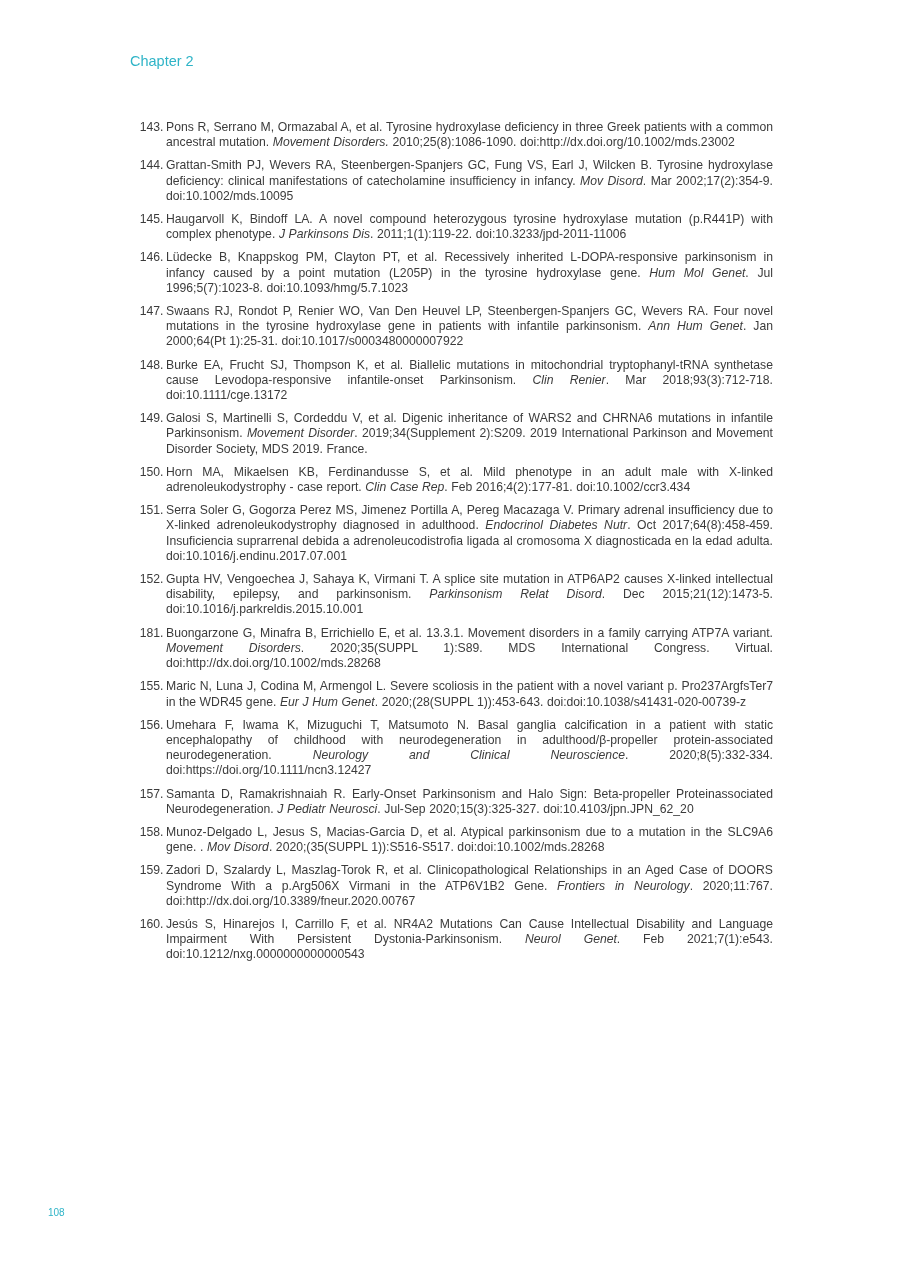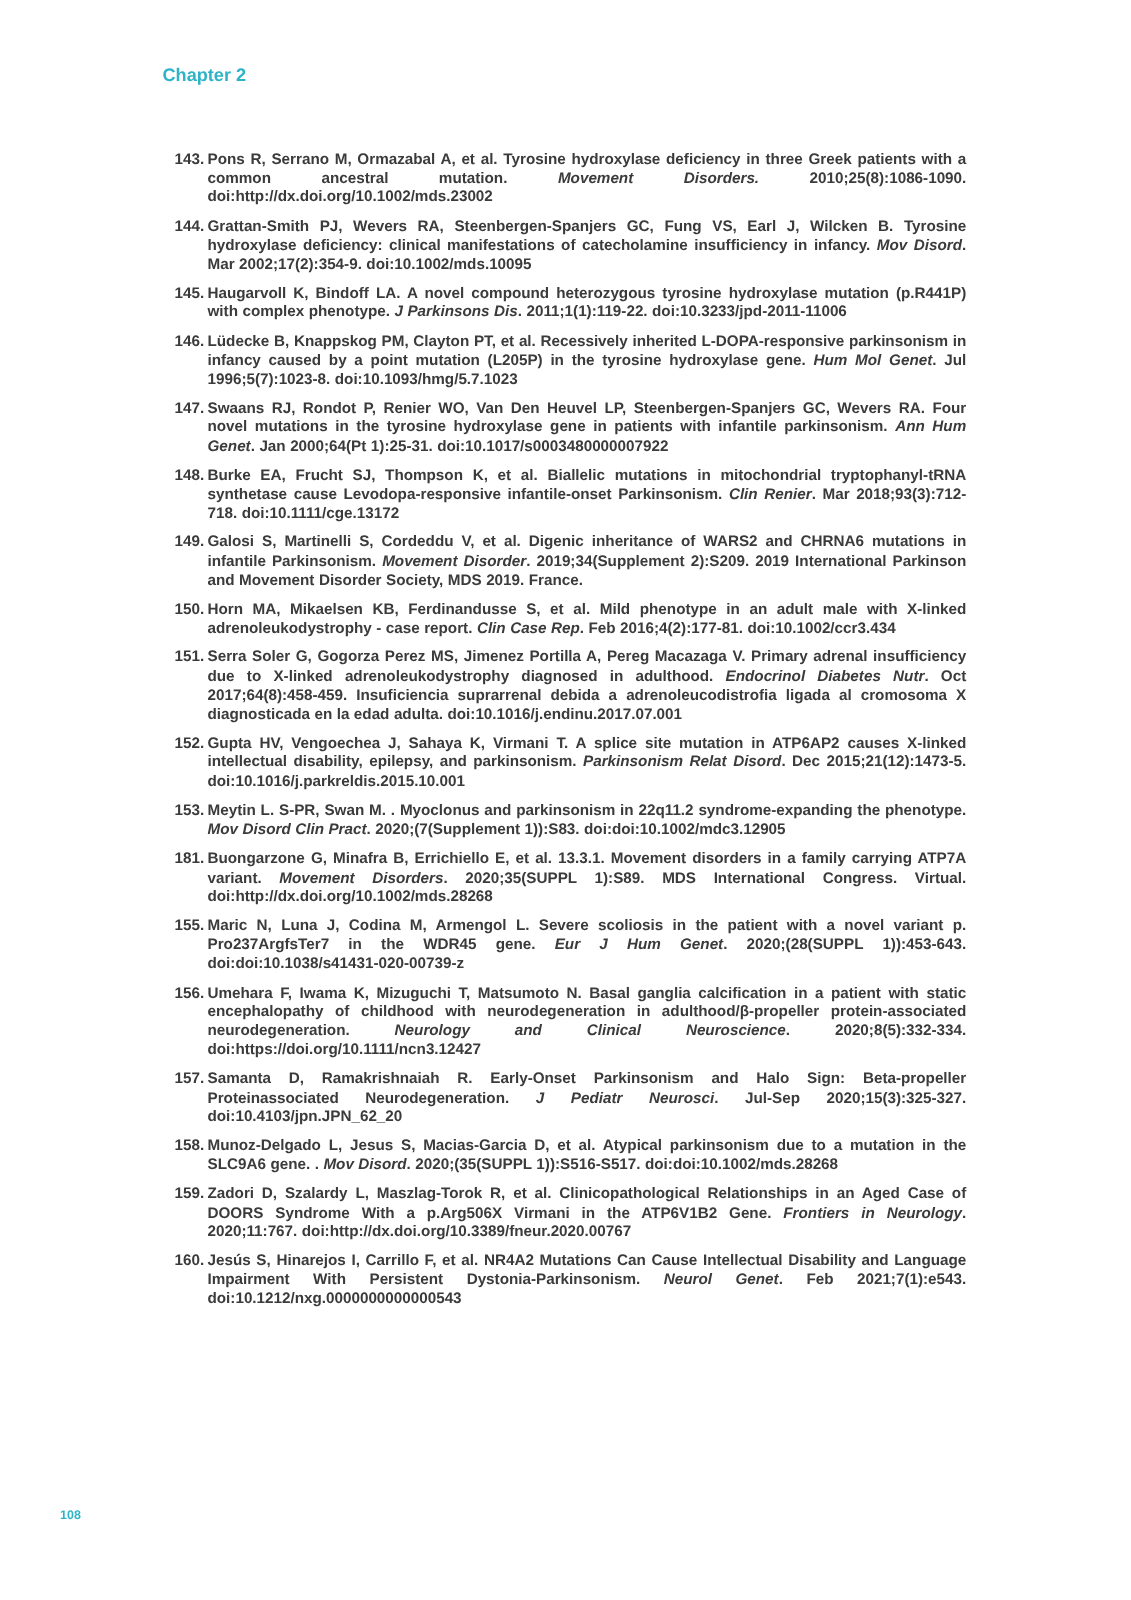--- a/index.html
+++ b/index.html
@@ -8,21 +8,20 @@
     background: #ffffff;
   }
   .page {
     position: relative;
     width: 786px;
     height: 1280px;
     background: #ffffff;
     font-family: "Liberation Sans", sans-serif;
     color: var(--text-color, #3b3b3b);
     overflow: hidden;
-    font-weight: bold;
   }
   .chapter-label {
     position: absolute;
     left: 130px;
     top: 53px;
     font-size: 14.5px;
     color: var(--accent-color, #2fb4c7);
   }
   .page-number {
     position: absolute;
@@ -98,24 +97,20 @@
       </div>
       <div class="ref">
         <div class="ref-num">151.</div>
         <div class="ref-text"><span>Serra Soler G, Gogorza Perez MS, Jimenez Portilla A, Pereg Macazaga V. Primary adrenal insufficiency due to X-linked adrenoleukodystrophy diagnosed in adulthood. </span><span class="italic">Endocrinol Diabetes Nutr</span><span>. Oct 2017;64(8):458-459. Insuficiencia suprarrenal debida a adrenoleucodistrofia ligada al cromosoma X diagnosticada en la edad adulta. doi:10.1016/j.endinu.2017.07.001</span></div>
       </div>
       <div class="ref">
         <div class="ref-num">152.</div>
         <div class="ref-text"><span>Gupta HV, Vengoechea J, Sahaya K, Virmani T. A splice site mutation in ATP6AP2 causes X-linked intellectual disability, epilepsy, and parkinsonism. </span><span class="italic">Parkinsonism Relat Disord</span><span>. Dec 2015;21(12):1473-5. doi:10.1016/j.parkreldis.2015.10.001</span></div>
       </div>
       <div class="ref">
-        <div class="ref-num">153.</div>
-        <div class="ref-text"><span>Meytin L. S-PR, Swan M. . Myoclonus and parkinsonism in 22q11.2 syndrome-expanding the phenotype. </span><span class="italic">Mov Disord Clin Pract</span><span>. 2020;(7(Supplement 1)):S83. doi:doi:10.1002/mdc3.12905</span></div>
-      </div>
-      <div class="ref">
         <div class="ref-num">181.</div>
         <div class="ref-text"><span>Buongarzone G, Minafra B, Errichiello E, et al. 13.3.1. Movement disorders in a family carrying ATP7A variant. </span><span class="italic">Movement Disorders</span><span>. 2020;35(SUPPL 1):S89. MDS International Congress. Virtual. doi:http://dx.doi.org/10.1002/mds.28268</span></div>
       </div>
       <div class="ref">
         <div class="ref-num">155.</div>
         <div class="ref-text"><span>Maric N, Luna J, Codina M, Armengol L. Severe scoliosis in the patient with a novel variant p. Pro237ArgfsTer7 in the WDR45 gene. </span><span class="italic">Eur J Hum Genet</span><span>. 2020;(28(SUPPL 1)):453-643. doi:doi:10.1038/s41431-020-00739-z</span></div>
       </div>
       <div class="ref">
         <div class="ref-num">156.</div>
         <div class="ref-text"><span>Umehara F, Iwama K, Mizuguchi T, Matsumoto N. Basal ganglia calcification in a patient with static encephalopathy of childhood with neurodegeneration in adulthood/β-propeller protein-associated neurodegeneration. </span><span class="italic">Neurology and Clinical Neuroscience</span><span>. 2020;8(5):332-334. doi:https://doi.org/10.1111/ncn3.12427</span></div>

